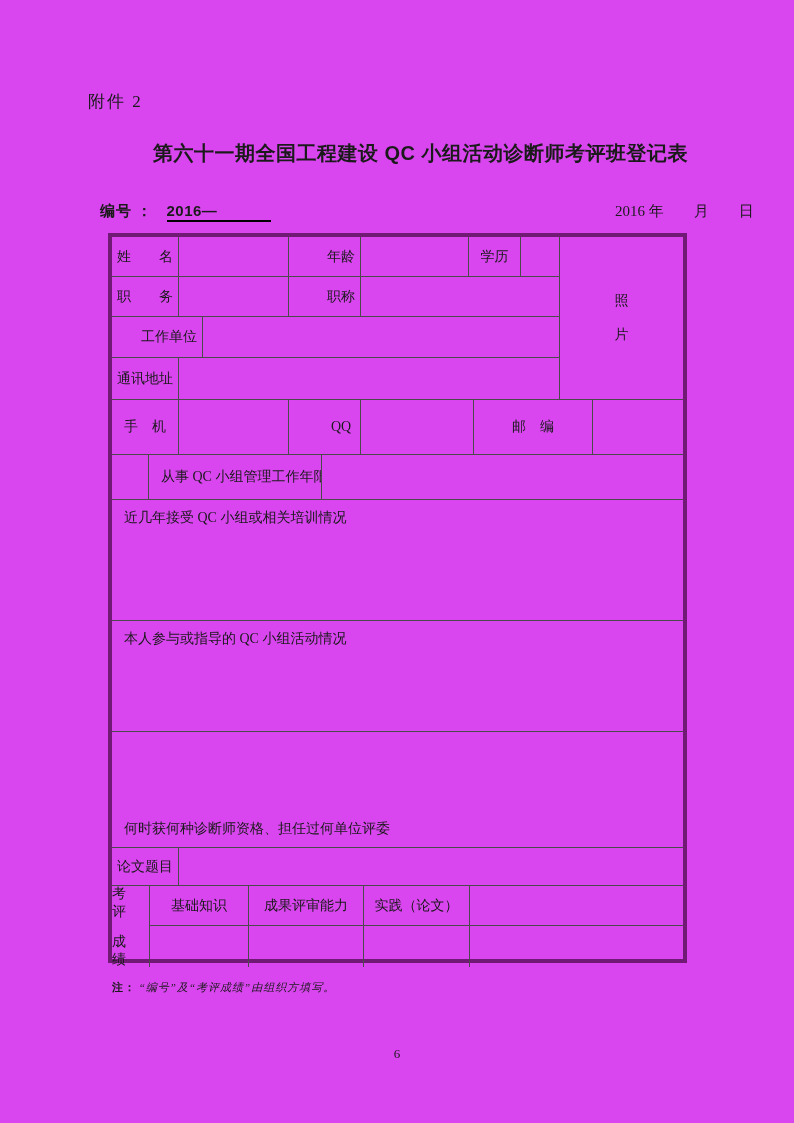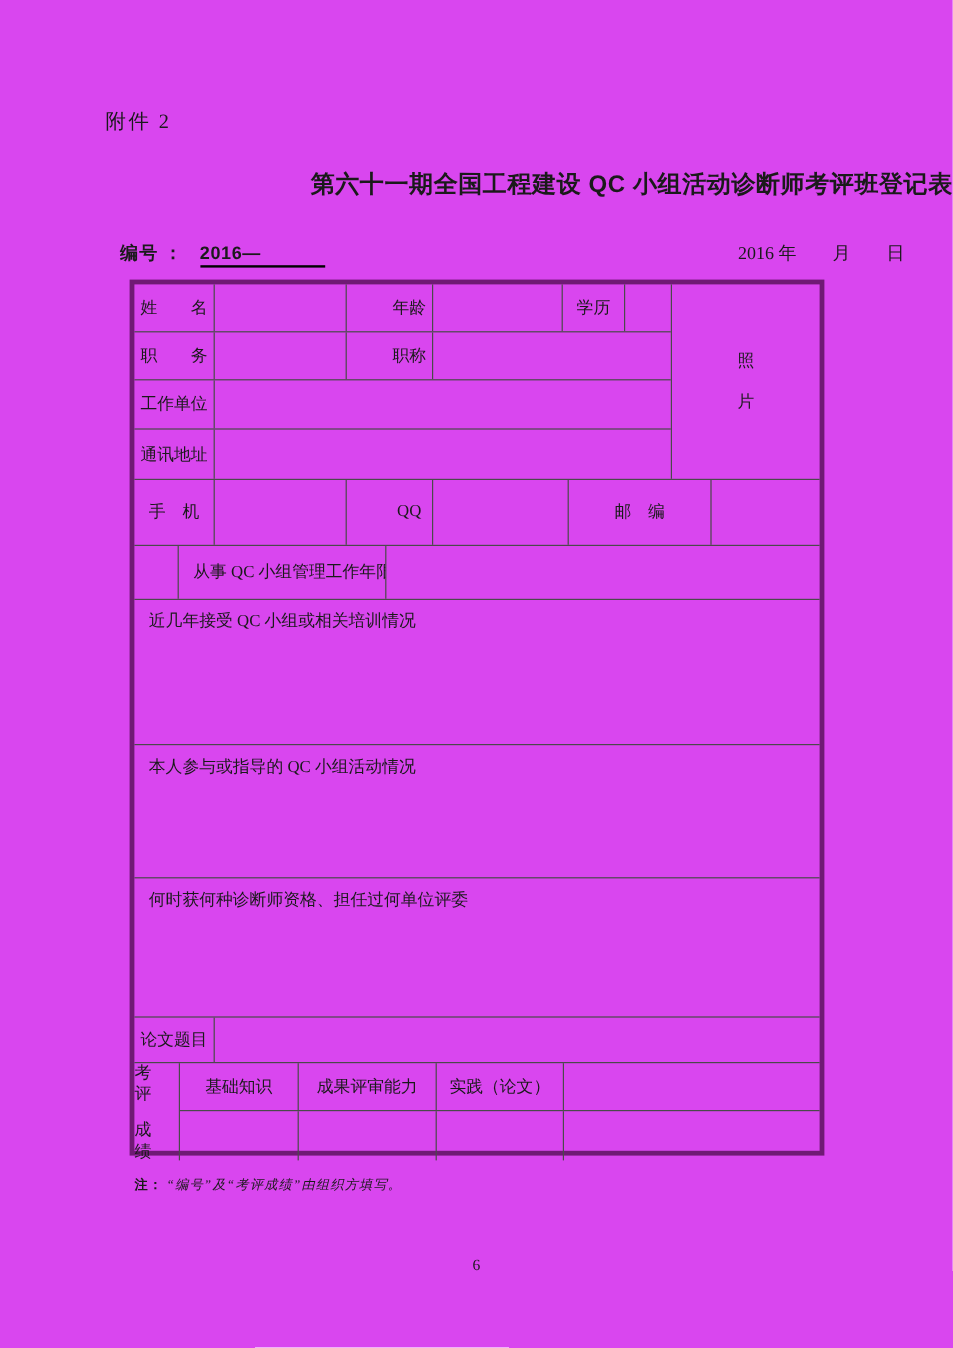--- a/index.html
+++ b/index.html
@@ -11,21 +11,21 @@
     color: #1a1a1a;
   }
   .page { position: absolute; inset: 0; background: #d946ef; }
 
   .attachment {
     position: absolute; left: 88px; top: 90px;
     font-size: 17px; letter-spacing: 2px;
   }
   .doc-title {
     position: absolute; left: 0; top: 140px; width: 100%;
-    text-align: right;
+    text-align: center;
     font-family: "Liberation Sans", "DejaVu Sans", sans-serif;
     font-weight: 700; font-size: 20px; letter-spacing: 0.5px; padding-left: 47px;
   }
   .serial-row { position: absolute; left: 100px; top: 202px; width: 594px; font-size: 15px; }
   .serial-label { font-weight: 700; letter-spacing: 1px; }
   .serial-value {
     display: inline-block; width: 104px; margin-left: 10px;
     font-weight: 700; font-size: 15px;
     border-bottom: 2px solid #000;
     font-family: "Liberation Sans", "DejaVu Sans", sans-serif;
@@ -66,23 +66,23 @@
     display: flex; flex-direction: column; align-items: center; justify-content: center;
     gap: 12px;
   }
   .score-right { flex: 1; display: flex; flex-direction: column; }
 
   .w67  { width: 67px; }  .w110 { width: 110px; } .w39  { width: 39px; margin-left: 33px; }
   .w108 { width: 108px; } .w52  { width: 52px; }  .w113 { width: 113px; }
   .w119 { width: 119px; } .w179 { width: 179px; } .w37  { width: 37px; }
   .w173 { width: 173px; } .w99  { width: 99px; }  .w115 { width: 115px; }
   .w106 { width: 106px; }
-  .h40 { height: 40px; } .h41 { height: 41px; } .flex1 { flex: 1; }
+  .h40 { height: 40px; } .h41 { height: 41px; padding-left: 24px; } .flex1 { flex: 1; }
   .h55 { height: 55px; } .h45 { height: 45px; } .h121 { height: 121px; }
-  .h111 { height: 111px; } .h116 { height: 116px; } .h38 { height: 38px; }
+  .h111 { height: 111px; } .h116 { height: 116px; align-items: flex-end; } .h38 { height: 38px; }
 
   .note {
     position: absolute; left: 112px; top: 980px;
     font-size: 11px;
   }
   .note-label { font-weight: 700; letter-spacing: 1px; }
   .note-text { font-style: italic; letter-spacing: 1px; }
   .page-number {
     position: absolute; left: 0; top: 1046px; width: 100%;
     text-align: center; font-size: 13px;

